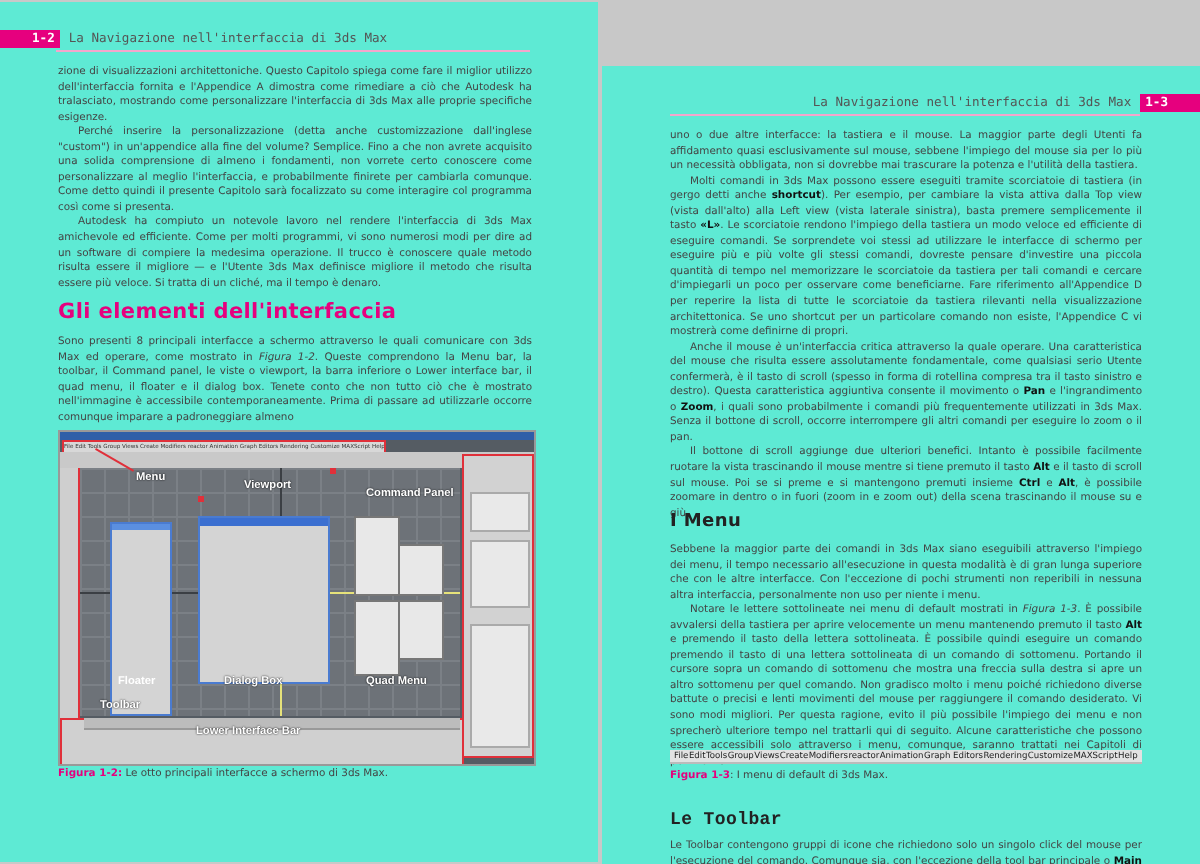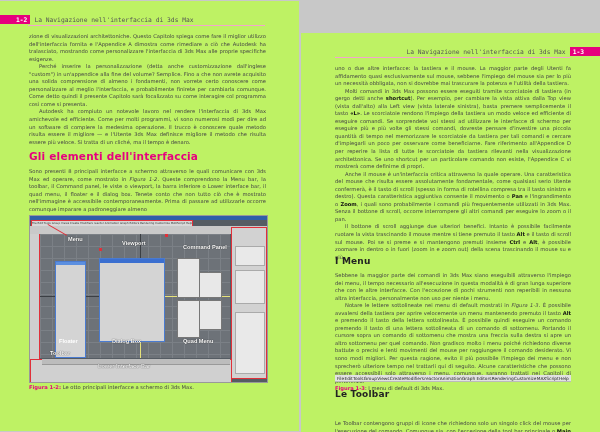--- a/index.html
+++ b/index.html
@@ -1,17 +1,17 @@
 <!DOCTYPE html>
 <html><head>
 <meta charset="utf-8">
 <style>
   html,body{margin:0;padding:0;}
   body{width:600px;height:432px;background:#c8c8c8;position:relative;overflow:hidden;font-family:"DejaVu Sans",sans-serif;}
-  .page{position:absolute;top:1px;height:430px;background:#bef264;overflow:hidden;}
+  .page{position:absolute;top:1px;height:430px;background:#5eead4;overflow:hidden;}
   #left{left:0;width:299px;}
   #right{left:301px;width:299px;margin-top:32px;}
   .runhead{position:absolute;top:14px;height:9px;font-family:"DejaVu Sans Mono",monospace;font-size:6.3px;color:#555;line-height:9px;white-space:nowrap;}
   .runhead .num{background:#e6007e;color:#fff;font-weight:bold;padding:0 3px;display:inline-block;height:9px;}
   #left .runhead{left:0;}
   #left .runhead .num{padding-left:16px;}
   #left .runhead .title{margin-left:4px;}
   #right .runhead{right:0;}
   #right .runhead .title{margin-right:4px;}
   #right .runhead .num{padding-right:16px;}
@@ -161,18 +161,18 @@
     <span>Graph Editors</span>
     <span>Rendering</span>
     <span>Customize</span>
     <span>MAXScript</span>
     <span>Help</span>
   </div>
   <div class="caption2">
     <span class="lbl">Figura 1-3</span><span>: I menu di default di 3ds Max.</span>
   </div>
 
-  <h2 class="h-black" style="top:356px;">Le Toolbar</h2>
+  <h2 class="h-black" style="top:372px;font-family:Liberation Mono, monospace;">Le Toolbar</h2>
 
   <div class="text" style="top:387px;">
     <p><span>Le Toolbar contengono gruppi di icone che richiedono solo un singolo click del mouse per l'esecuzione del comando. Comunque sia, con l'eccezione della tool bar principale o </span><b>Main</b><span> toolbar (mostrata in </span><i>Figura 1-4</i><span>), evito semplicemente di avvalermi del tutto delle toolbar poiché queste</span></p>
   </div>
 </div>
 
 </body></html>

